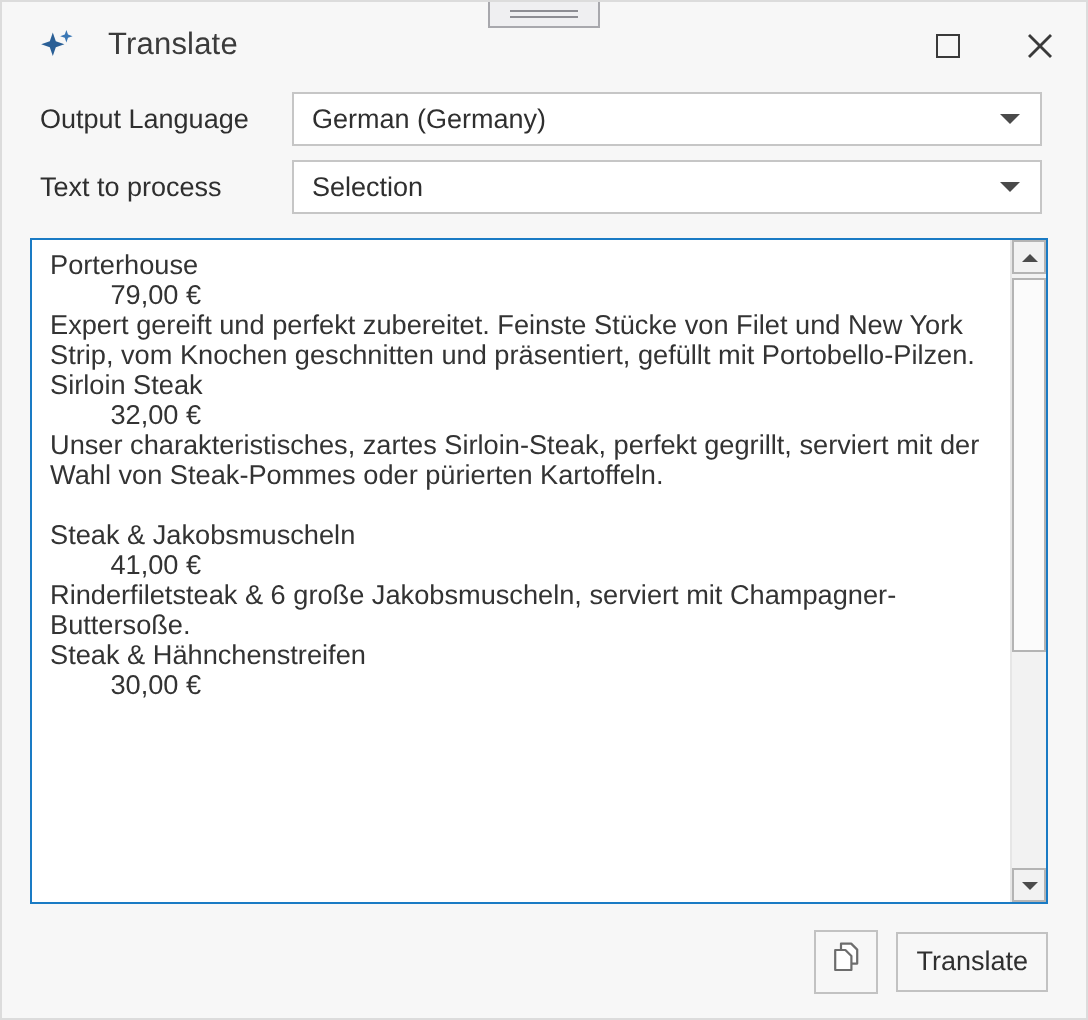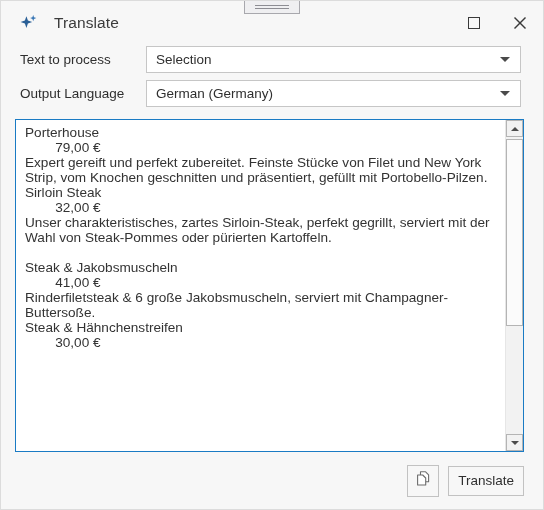--- a/index.html
+++ b/index.html
@@ -274,31 +274,31 @@
       <div class="win-btn" id="btn-close">
         <svg width="14" height="14" viewBox="0 0 14 14" aria-hidden="true">
           <line x1="1.5" y1="1.5" x2="12.5" y2="12.5" stroke="#3a3a3a" stroke-width="1.4"></line>
           <line x1="12.5" y1="1.5" x2="1.5" y2="12.5" stroke="#3a3a3a" stroke-width="1.4"></line>
         </svg>
       </div>
     </div>
   </div>
 
   <div class="form-row">
+    <div class="form-label">Output Language</div>
+    <div class="combo">
+      <div class="combo-value">German (Germany)</div>
+      <div class="combo-arrow"></div>
+    </div>
+  </div>
+
+  <div class="form-row">
     <div class="form-label">Text to process</div>
     <div class="combo">
       <div class="combo-value">Selection</div>
-      <div class="combo-arrow"></div>
-    </div>
-  </div>
-
-  <div class="form-row">
-    <div class="form-label">Output Language</div>
-    <div class="combo">
-      <div class="combo-value">German (Germany)</div>
       <div class="combo-arrow"></div>
     </div>
   </div>
 
   <div id="text-wrap">
     <div id="text-body">Porterhouse
         79,00 €
 Expert gereift und perfekt zubereitet. Feinste Stücke von Filet und New York Strip, vom Knochen geschnitten und präsentiert, gefüllt mit Portobello-Pilzen.
 Sirloin Steak
         32,00 €

